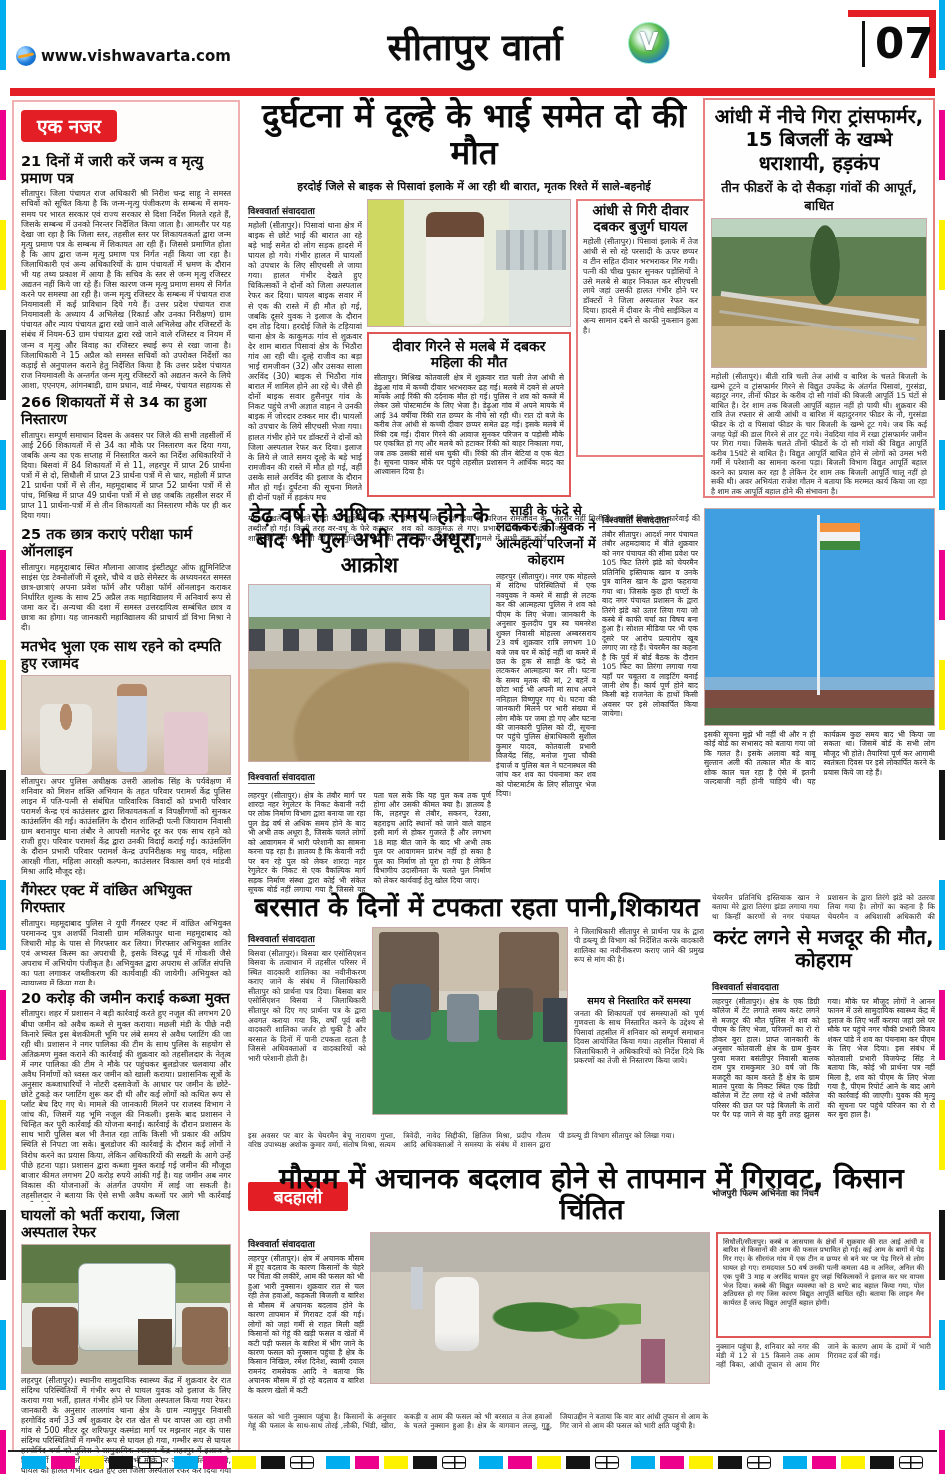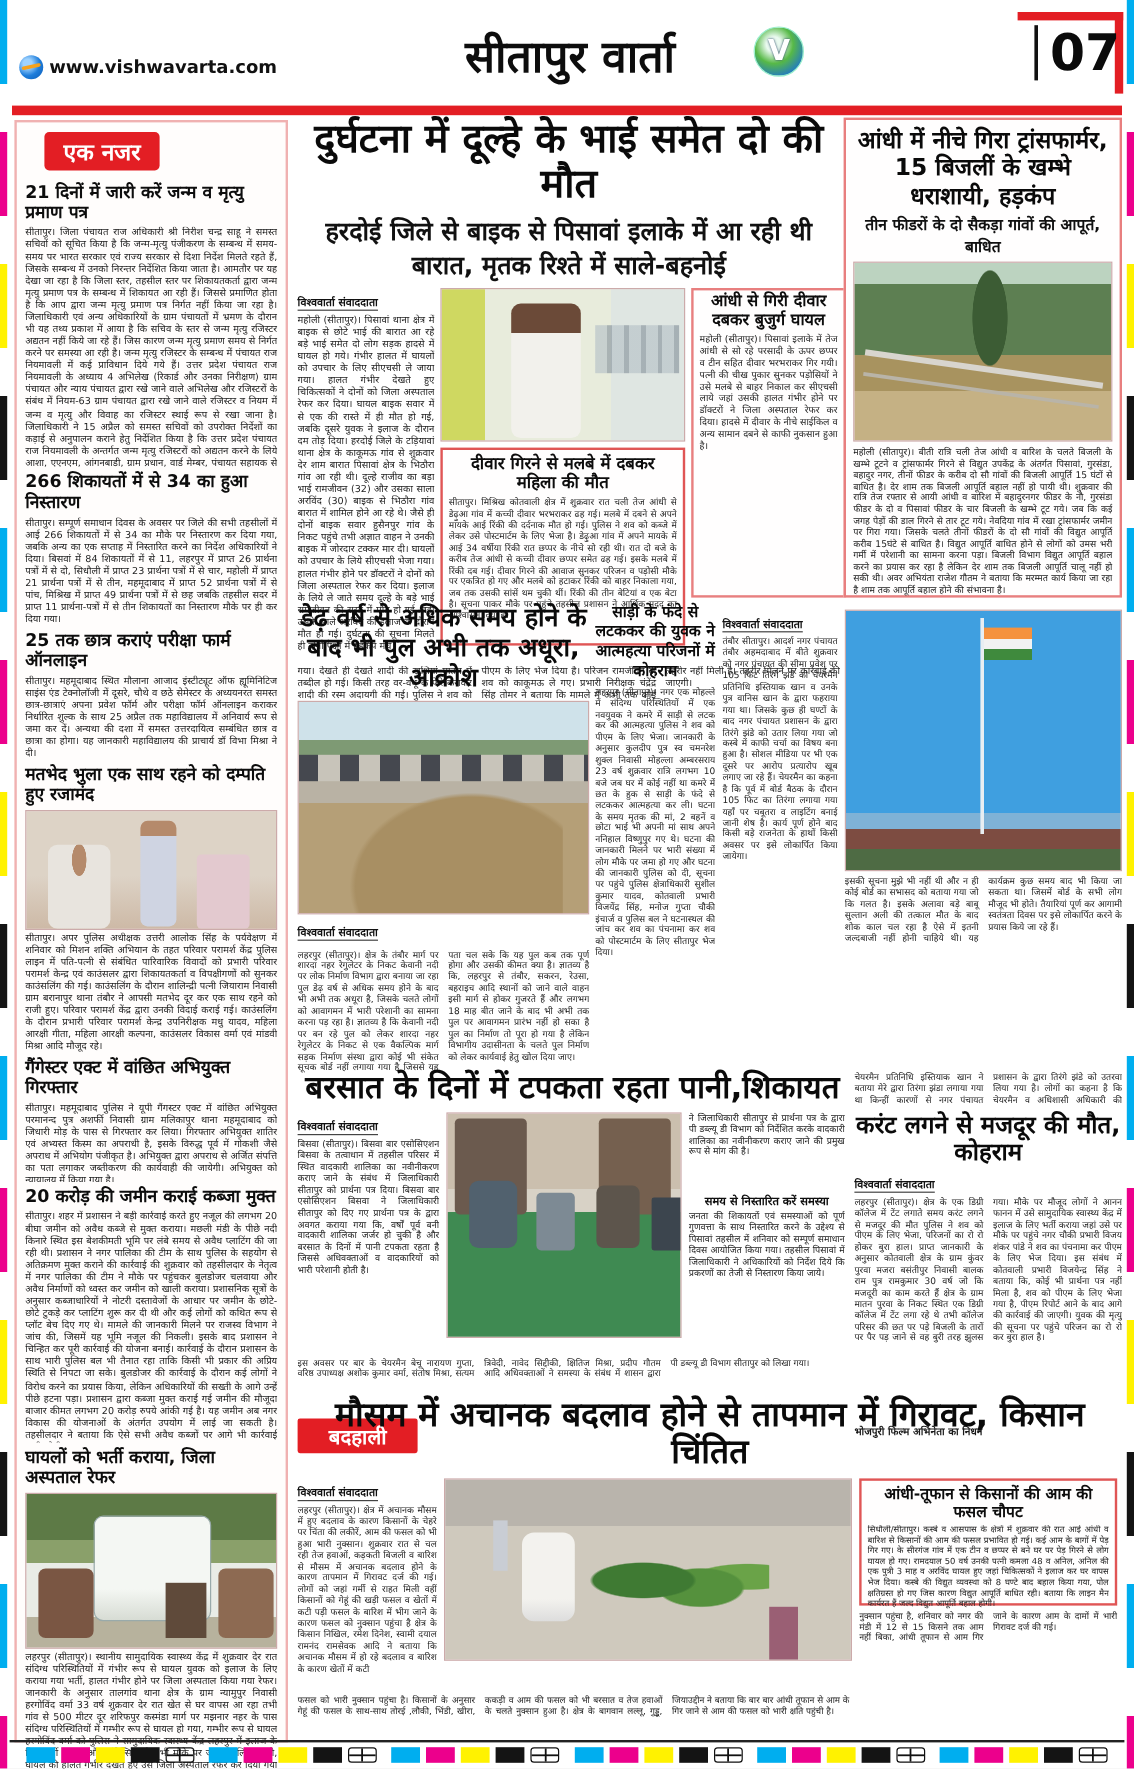--- a/index.html
+++ b/index.html
@@ -44,41 +44,41 @@
   .red-rule { position:absolute; left:10px; top:88px; width:925px; height:8px; background:#e31e24; }
   
   .bodytxt { font-size:8px; line-height:1.26; text-align:justify; color:#222; overflow:hidden; }
   .byline { display:inline-block; font-size:9px; font-weight:bold; color:#111;
     border-bottom:1px solid #444; margin-bottom:3px; }
   .photo { position:relative; overflow:hidden; border:1px solid #caa; }
   
   .eknajar { position:absolute; left:12px; top:100px; width:228px; height:1352px;
     border:2px solid #f0b1b1; padding:6px 7px; background:#fffdfc; }
   .eknajar-title { display:inline-block; background:#e31e24; color:#fff; font-size:19px;
-    font-weight:bold; padding:3px 16px; border-radius:4px; margin:2px 16px 6px;text-align:center; }
+    font-weight:bold; padding:3px 16px; border-radius:4px; margin:2px 0 6px;text-align:center; }
   .en-art h3 { font-size:14.5px; line-height:1.15; margin:5px 0 3px; color:#0d0d0d; }
   .ph-family { width:100%; height:100px; margin:2px 0;
     background:linear-gradient(180deg,#ddd3c6 0 55%,#cdb9a6 100%);
   }
   .ph-family::before { content:""; position:absolute; left:18px; top:28px; width:52px; height:70px;
     background:radial-gradient(ellipse at 50% 18%, #b58a6b 0 16%, #e8e4de 17% 100%); border-radius:8px;
     box-shadow:120px 4px 0 -4px #e3c9cf; }
   .ph-family::after { content:""; position:absolute; left:95px; top:8px; width:30px; height:88px;
     background:linear-gradient(180deg,#b58a6b 0 14%, #cfd4e2 14% 100%); border-radius:6px; }
   .ph-amb { width:100%; height:130px; margin:2px 0;
     background:linear-gradient(180deg,#5d7a46 0 30%, #8aa06a 30% 45%, #e9ece6 45% 80%, #b7b29d 80% 100%); }
   .ph-amb::before { content:""; position:absolute; left:56px; top:18px; width:96px; height:86px;
     background:linear-gradient(180deg,#f4f7f3 0 70%, #d7dcd4 100%); border-radius:8px;
     border:1px solid #9aa; }
   .ph-amb::after { content:""; position:absolute; left:10px; top:62px; width:46px; height:58px;
     background:#7a5643; border-radius:6px; box-shadow:150px 0 0 0 #8d6a52, 100px 6px 0 -6px #5f4a3a; }
   
   .main-art { position:absolute; left:248px; top:98px; width:452px; height:396px; }
   .main-art h1 { font-size:33px; line-height:1.12; text-align:center; color:#0a0a0a; }
-  .main-sub { font-size:21px; font-weight:bold; text-align:center; margin-top:6px; color:#111; }
+  .main-sub { font-size:11px; font-weight:bold; text-align:center; margin-top:6px; color:#111; }
   .main-row { display:flex; gap:5px; margin-top:6px; }
   .main-c1 { width:114px; flex:none; }
   .main-c2 { width:204px; flex:none; }
   .main-c3 { width:129px; flex:none; }
   .ph-hospital { width:100%; height:128px;
     background:linear-gradient(90deg,#cfd861 0 18%, #e8ecdc 18% 70%, #dfe6e2 70% 100%); }
   .ph-hospital::before { content:""; position:absolute; left:58px; top:12px; width:58px; height:112px;
     background:linear-gradient(180deg,#6b4a38 0 22%, #f2f1ec 22% 100%); border-radius:8px; }
   .ph-hospital::after { content:""; position:absolute; left:128px; top:30px; width:70px; height:40px;
     background:repeating-linear-gradient(90deg,#b9c4c9 0 10px, #8e9aa2 10px 14px); opacity:.7; }
@@ -334,21 +334,20 @@
     <div class="weather-row">
       <div class="w-c1">
         <span class="byline">विश्ववार्ता संवाददाता</span>
         <div class="bodytxt" style="height:140px;font-size:7.5px">लहरपुर (सीतापुर)। क्षेत्र में अचानक मौसम में हुए बदलाव के कारण किसानों के चेहरे पर चिंता की लकीरें, आम की फसल को भी हुआ भारी नुक्सान। शुक्रवार रात से चल रही तेज हवाओं, कड़कती बिजली व बारिश से मौसम में अचानक बदलाव होने के कारण तापमान में गिरावट दर्ज की गई। लोगों को जहां गर्मी से राहत मिली वहीं किसानों को गेहूं की खड़ी फसल व खेतों में कटी पड़ी फसल के बारिश में भीग जाने के कारण फसल को नुक्सान पहुंचा है क्षेत्र के किसान निखिल, रमेश दिनेश, स्वामी दयाल रामनंद रामसेवक आदि ने बताया कि अचानक मौसम में हो रहे बदलाव व बारिश के कारण खेतों में कटी</div>
       </div>
       <div class="w-c2">
         <div class="photo ph-market"></div>
       </div>
       <div class="w-c3">
         <div class="mango-box">
-          <h3>आंधी-तूफान से किसानों की आम की फसल चौपट</h3>
           <div class="bodytxt" style="height:74px;font-size:7px">सिधौली/सीतापुर। कस्बे व आसपास के क्षेत्रों में शुक्रवार की रात आई आंधी व बारिश से किसानों की आम की फसल प्रभावित हो गई। कई आम के बागों में पेड़ गिर गए। के सीरगंज गांव में एक टीन व छप्पर से बने घर पर पेड़ गिरने से लोग घायल हो गए। रामदयाल 50 वर्ष उनकी पत्नी कमला 48 व अनिल, अनिल की एक पुत्री 3 माह व अरविंद घायल हुए जहां चिकित्सकों ने इलाज कर घर वापस भेज दिया। कस्बे की विद्युत व्यवस्था को 8 घण्टे बाद बहाल किया गया, पोल क्षतिग्रस्त हो गए जिस कारण विद्युत आपूर्ति बाधित रही। बताया कि लाइन मैन कार्यरत हैं जल्द विद्युत आपूर्ति बहाल होगी।</div>
         </div>
         <div class="w-c3-cont bodytxt" style="font-size:7.3px">नुक्सान पहुंचा है, शनिवार को नगर की मंडी में 12 से 15 किसने तक आम नहीं बिका, आंधी तूफान से आम गिर जाने के कारण आम के दामों में भारी गिरावट दर्ज की गई।</div>
       </div>
     </div>
     <div class="weather-capt bodytxt" style="font-size:7.3px">फसल को भारी नुक्सान पहुंचा है। किसानों के अनुसार गेहूं की फसल के साथ-साथ तोरई ,लौकी, भिंडी, खीरा, ककड़ी व आम की फसल को भी बरसात व तेज हवाओं के चलते नुक्सान हुआ है। क्षेत्र के बागवान लल्लू, गुड्डू, जियाउद्दीन ने बताया कि बार बार आंधी तूफान से आम के गिर जाने से आम की फसल को भारी क्षति पहुंची है।</div>
   </div>
 
   <div class="bottom-rule"></div>
   <div class="regbars">

